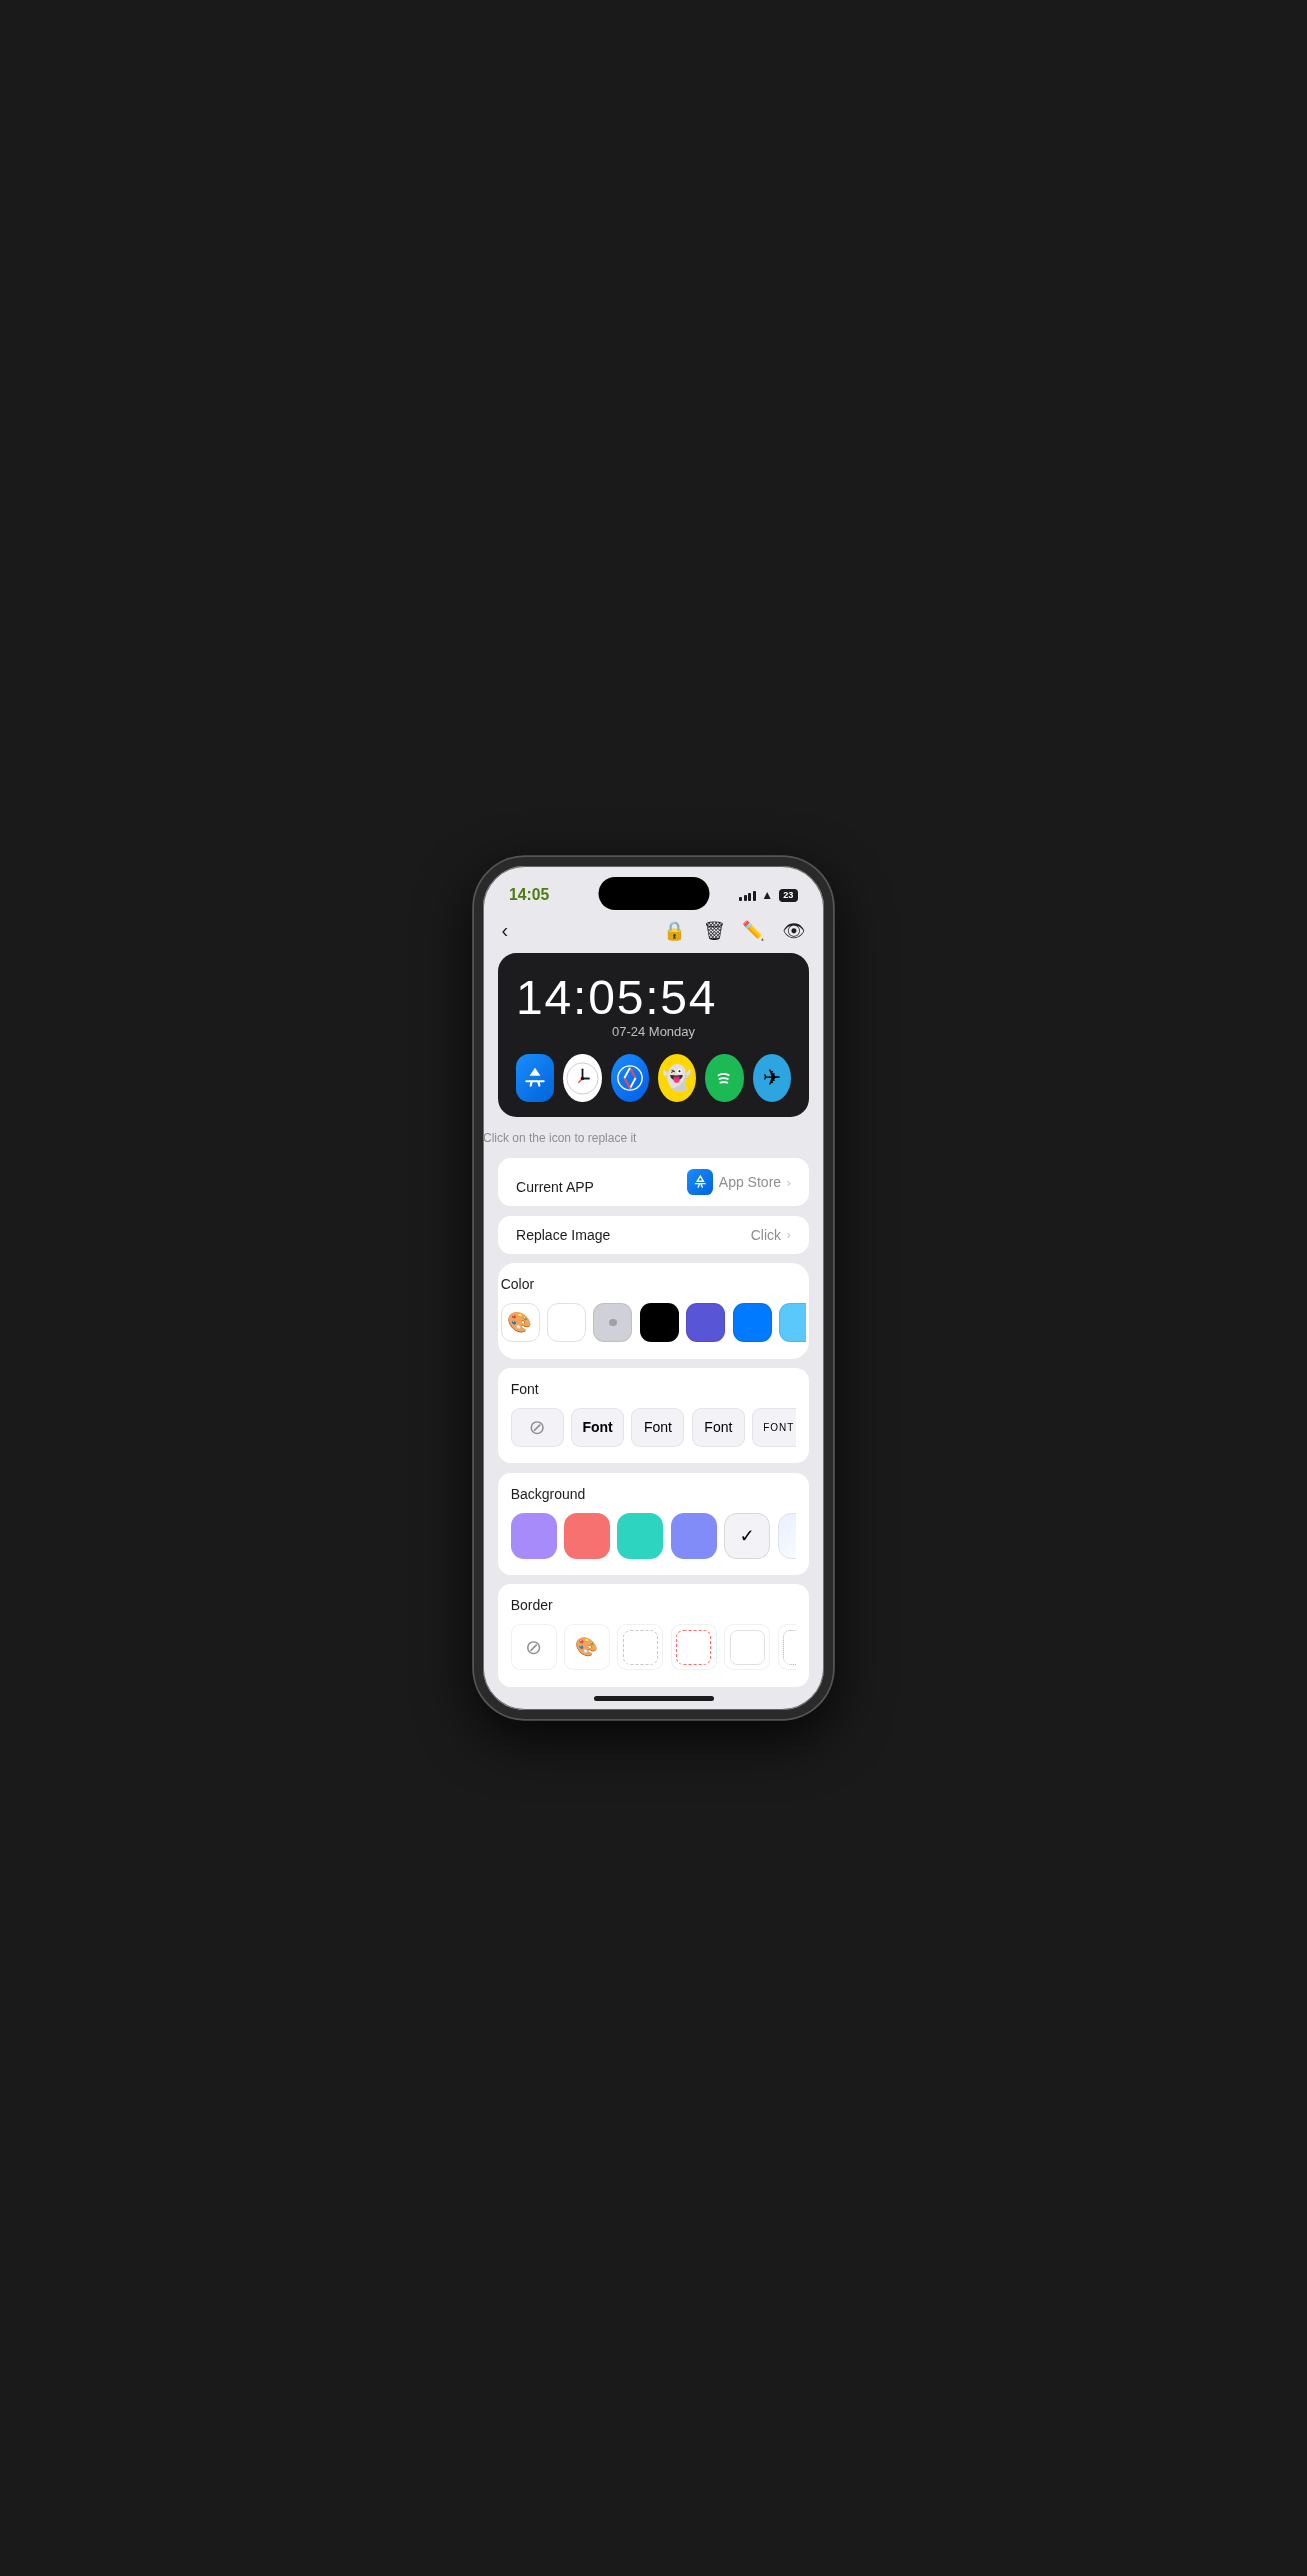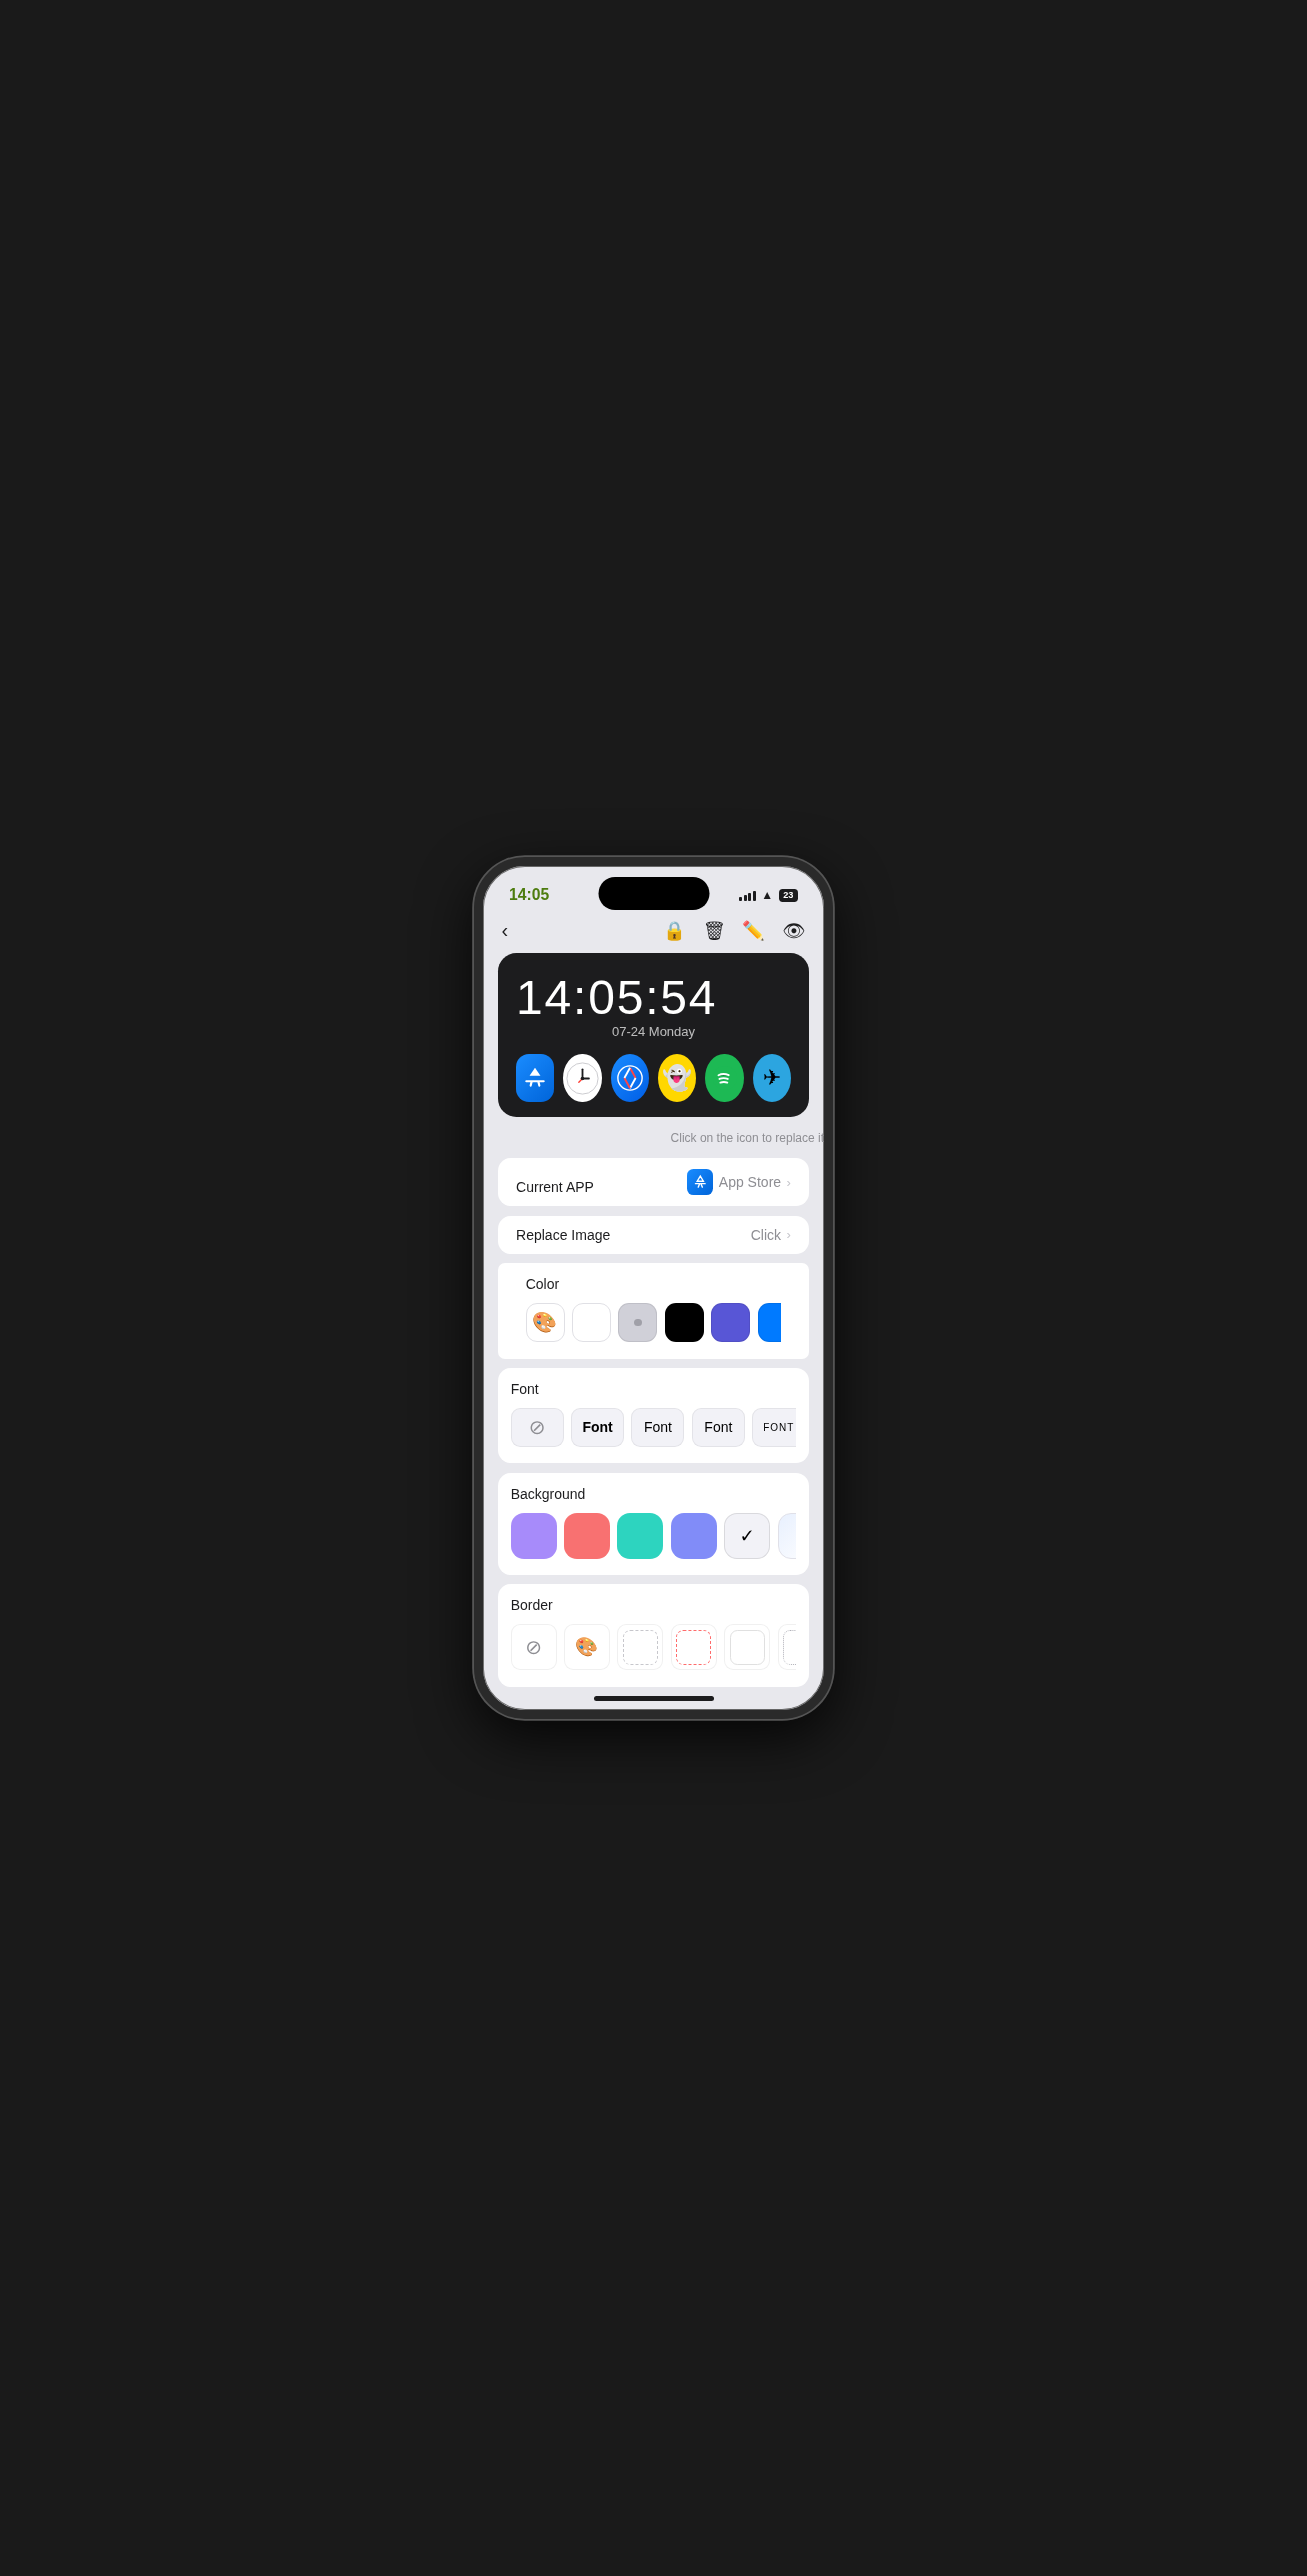--- a/index.html
+++ b/index.html
@@ -162,21 +162,21 @@
       font-size: 22px;
     }
     .app-store-icon { background: linear-gradient(135deg, #1a8cff, #0064d9); }
     .clock-icon { background: white; border-radius: 50%; font-size: 18.4px; }
     .safari-icon { background: linear-gradient(135deg, #1a8cff, #005ee6); border-radius: 50%; }
     .snap-icon { background: #FFD700; border-radius: 50%; }
     .spotify-icon { background: #1DB954; border-radius: 50%; }
     .telegram-icon { background: #2CA5E0; border-radius: 50%; }
 
     .hint-text {
-      text-align: right;
+      text-align: left;
       color: #8e8e93;
       font-size: 12px;
       margin: 3.7px 0 13px;
     }
 
     
     .section-row {
       display: flex;
       justify-content: space-between;
       align-items: center;
@@ -207,22 +207,22 @@
       justify-content: center;
       color: white;
       font-size: 14.7px;
     }
     .chevron { color: #c7c7cc; font-size: 13px; }
 
     
     .color-section {
       margin: 0 14.7px 9.2px;
       background: white;
-      border-radius: 7px;
-      padding: 13px 28px;
+      border-radius: 17px;
+      padding: 13px 3px;
     }
     .section-title {
       font-size: 14px;
       color: #1c1c1e;
       margin-bottom: 11px;
       font-weight: 400;
     }
     .color-row {
       display: flex;
       gap: 7.4px;

